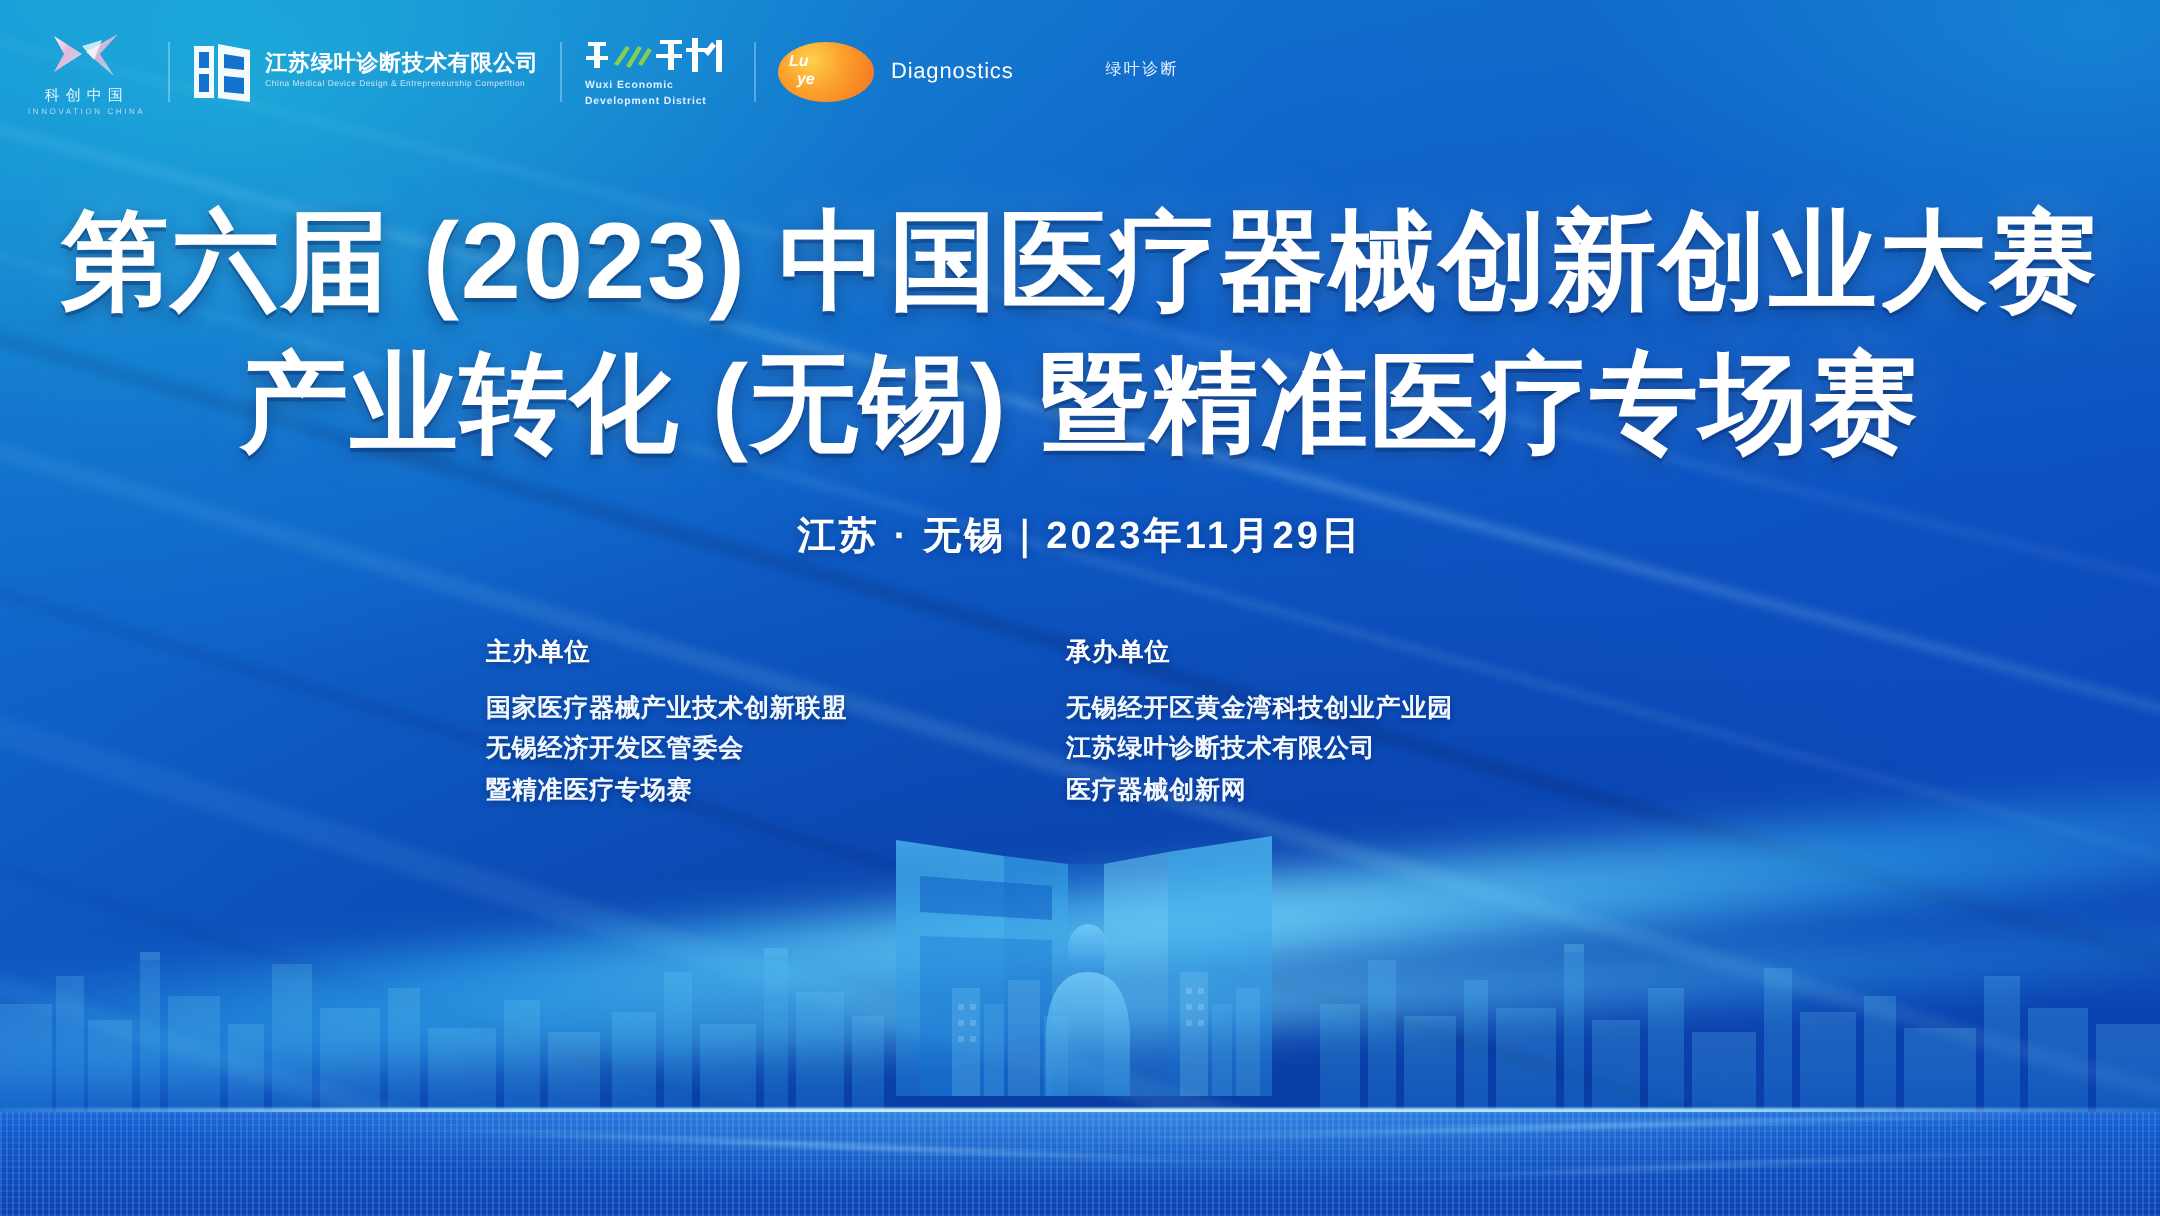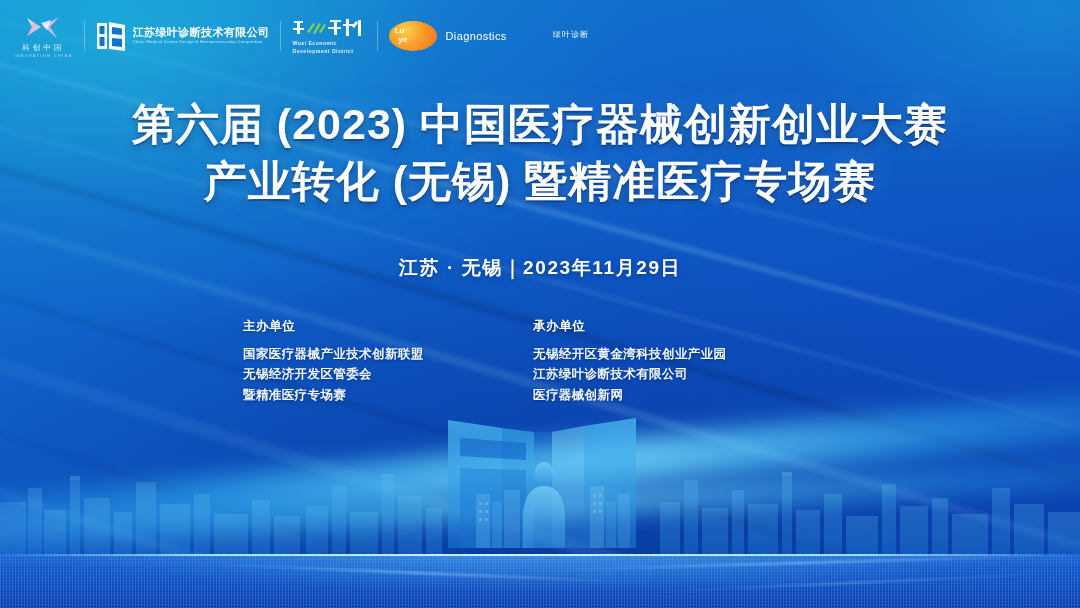--- a/index.html
+++ b/index.html
@@ -115,21 +115,21 @@
   }
   .lg4 .dot .lu { position:absolute; left:5px; top:6px; font-size:8px; font-weight:bold; color:#fff; font-style:italic; line-height:1; }
   .lg4 .dot .ye { position:absolute; left:9px; top:15px; font-size:8px; font-weight:bold; color:#fff; font-style:italic; line-height:1; }
   .lg4 .txt { display:flex; flex-direction:row; gap:18px; }
   .lg4 .en { font-size:11px; color:#ffffff; letter-spacing:.4px; line-height:1; white-space:nowrap; }
   .lg4 .cn { font-size:8px; color:#eaf4ff; letter-spacing:1.2px; line-height:1; white-space:nowrap;padding-left:28px; }
 
   
   .titleblock { position:absolute; left:0; top:96px; width:1080px; text-align:center; z-index:6; }
   .title-line {
-    font-size:43px; font-weight:bold; color:#ffffff;
+    font-size:54px; font-weight:bold; color:#ffffff;
     letter-spacing:1px; line-height:1.32; white-space:nowrap;
     text-shadow: 0 2px 0 rgba(8,44,110,0.40), 0 3px 9px rgba(4,30,86,0.45), 0 0 26px rgba(140,215,255,0.28);
   }
 
   .subtitle {
     position:absolute; left:0; top:255px; width:1080px; text-align:center;
     font-size:19px; font-weight:bold; color:#ffffff; letter-spacing:1.6px; z-index:6;
     text-shadow:0 1px 5px rgba(4,30,86,0.45);
     white-space:nowrap;
   }

